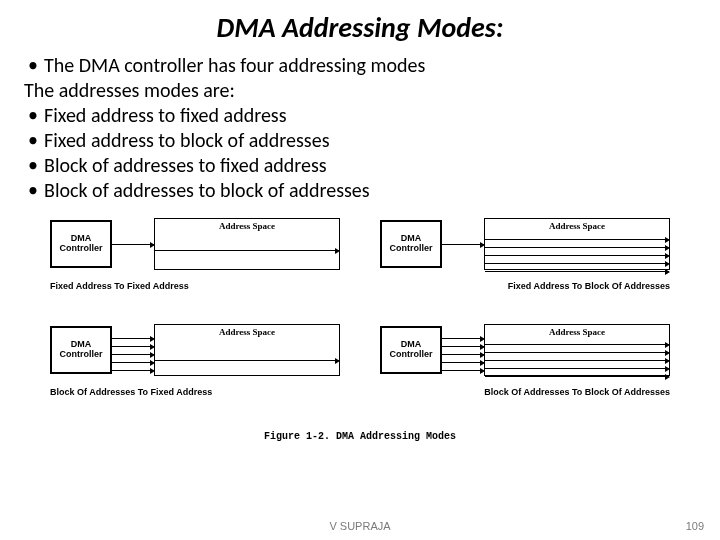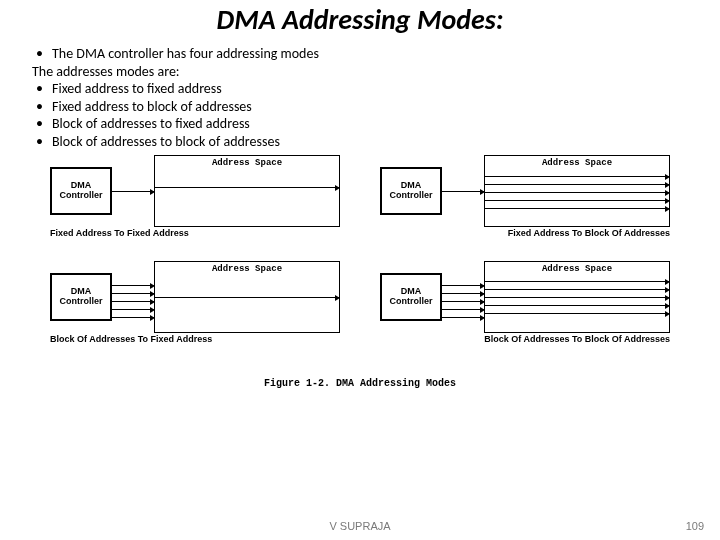--- a/index.html
+++ b/index.html
@@ -10,27 +10,27 @@
     background: #fff;
     color: #000;
     position: relative;
     overflow: hidden;
   }
   .title {
     text-align: center;
     font-size: 28px;
     font-weight: bold;
     font-style: italic;
-    margin-top: 2px;
+    margin-top: 10px;
     margin-bottom: 8px;
     font-family: Calibri, Arial, sans-serif;
   }
   .content {
-    padding: 0 32px;
-    font-size: 14px;
+    padding: 0 24px;
+    font-size: 20px;
     line-height: 1.25;
   }
   .bullet { position: relative; padding-left: 20px; }
   .bullet::before {
     content: "•";
     position: absolute;
     left: 4px;
   }
   .figure-area {
     display: flex;
@@ -63,23 +63,23 @@
     font-family: Arial, sans-serif;
   }
   .arrow-gap {
     width: 42px;
     position: relative;
     height: 100%;
   }
   .addr-box {
     border: 1.5px solid #000;
     flex: 1;
-    height: 72px;
-    position: relative;
-    font-family: Liberation Mono, monospace;
+    height: 52px;
+    position: relative;
+    font-family: Liberation Serif, serif;
   }
   .addr-label {
     font-size: 9px;
     font-weight: bold;
     text-align: center;
     padding-top: 2px;
   }
   .line-in {
     position: absolute;
     height: 1px;

